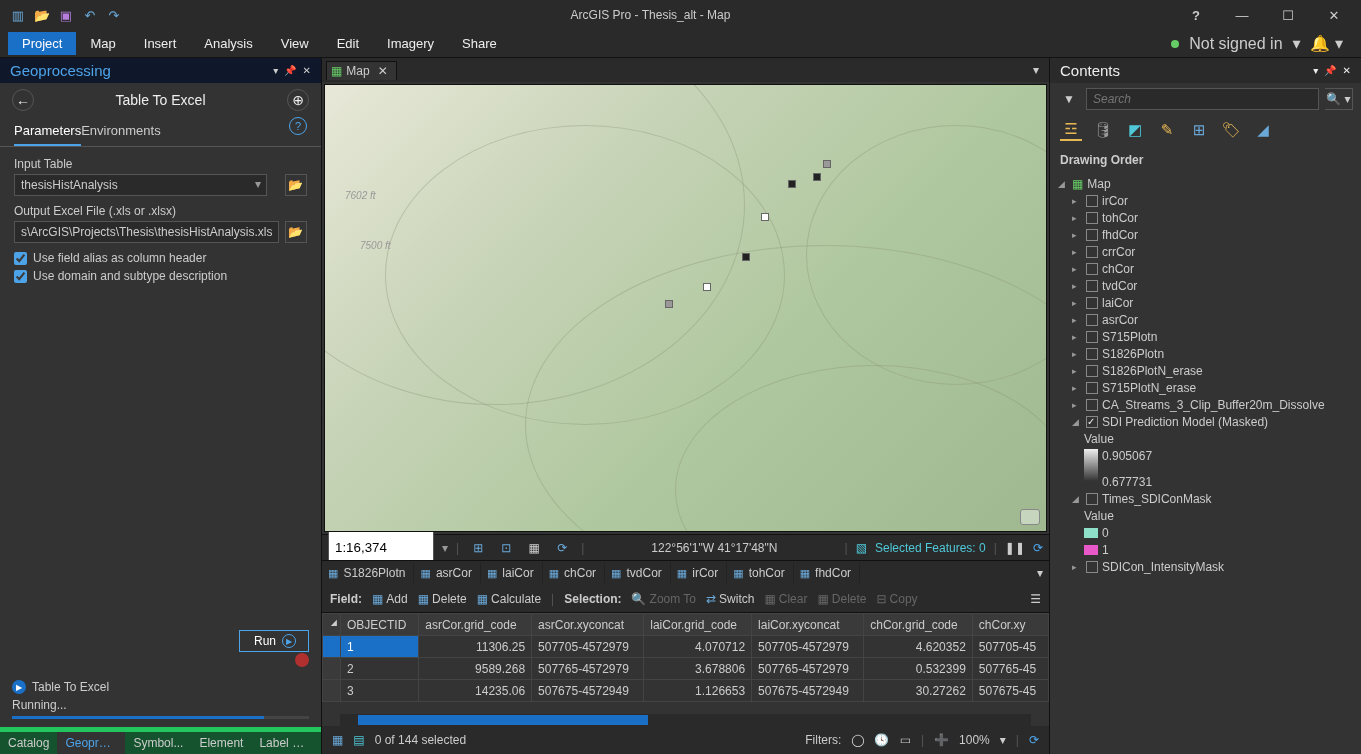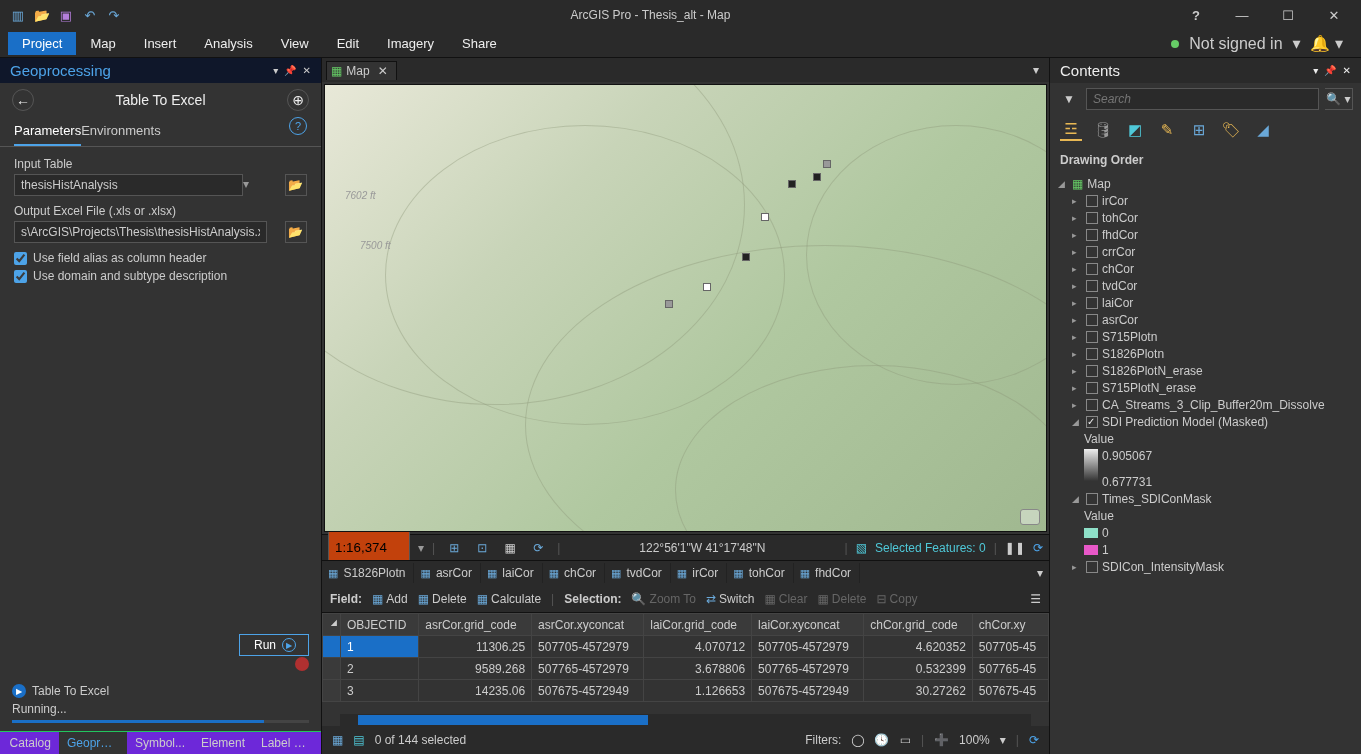--- a/index.html
+++ b/index.html
@@ -23,52 +23,52 @@
 .gp-tool { padding:6px 12px; display:flex; align-items:center; font-size:14px; color:#eee; }
 .gp-back { width:22px; height:22px; border:1px solid #555; border-radius:50%; display:flex; align-items:center; justify-content:center; margin-right:auto; }
 .gp-add { width:22px; height:22px; border:1px solid #555; border-radius:50%; display:flex; align-items:center; justify-content:center; }
 .gp-toolname { position:absolute; left:0; right:0; text-align:center; }
 .gp-subtabs { display:flex; padding:0 14px; border-bottom:1px solid #555; }
 .gp-subtab { padding:6px 0; font-size:13px; color:#ccc; }
 .gp-subtab.active { border-bottom:2px solid #4da3e8; color:#fff; }
 .gp-help { margin-left:auto; color:#4da3e8; width:18px; height:18px; border:1px solid #4da3e8; border-radius:50%; display:flex; align-items:center; justify-content:center; font-size:11px; }
 .gp-body { padding:10px 14px; flex:1; overflow:auto; }
 .gp-label { font-size:12px; color:#ccc; margin-bottom:3px; }
-.gp-row { display:flex; gap:18px; margin-bottom:8px; }
+.gp-row { display:flex; gap:6px; margin-bottom:8px; }
 .gp-input { flex:1; background:#2a2a2a; border:1px solid #555; color:#ccc; padding:3px 6px; height:22px; font-size:12px; }
 .gp-folder { width:22px; height:22px; display:flex; align-items:center; justify-content:center; color:#e8b854; border:1px solid #555; }
 .gp-check { display:flex; align-items:center; gap:6px; margin-bottom:4px; }
 .gp-check input { accent-color:#4da3e8; }
 
 .gp-footer { padding:8px 12px; }
 .run-btn { margin-left:auto; padding:3px 12px 3px 14px; border:1px solid #4da3e8; color:#fff; display:flex; align-items:center; gap:6px; width:fit-content; float:right; }
 .run-btn .play { width:14px; height:14px; border:1px solid #4da3e8; border-radius:50%; display:flex; align-items:center; justify-content:center; color:#4da3e8; font-size:8px; }
 .gp-status { clear:both; padding-top:26px; }
 .gp-statrow { display:flex; align-items:center; gap:6px; padding:2px 0; }
 .gp-statrow .play2 { width:14px; height:14px; border-radius:50%; background:#1a6fc7; color:#fff; display:flex; align-items:center; justify-content:center; font-size:8px; }
 .gp-bar { height:3px; background:#444; position:relative; margin-top:2px; }
 .gp-bar .fill { position:absolute; left:0; top:0; bottom:0; background:#1a6fc7; width:85%; }
 .gp-rec { width:14px; height:14px; border-radius:50%; background:#b03030; position:absolute; right:12px; bottom:60px; }
 .gp-links { display:flex; gap:10px; font-size:12px; padding-top:4px; }
 .gp-links span:first-child { color:#4da3e8; }
 .gp-links span:last-child { color:#8bc47e; }
 
-.bottom-tabs { display:flex; background:#6d28d9; border-top:1px solid #22c55e;justify-content:flex-end; }
+.bottom-tabs { display:flex; background:#14532d; border-top:5px solid #22c55e; }
 .btab { padding:4px 8px; font-size:12px; color:#ccc; cursor:pointer; white-space:nowrap; overflow:hidden; text-overflow:ellipsis; max-width:68px; }
 .btab.active { background:#333; color:#4da3e8; }
 
 .center-pane { flex:1; display:flex; flex-direction:column; background:#333; position:relative; }
 .map-tab-bar { height:24px; background:#2a2a2a; display:flex; align-items:center; padding:0 4px; }
 .map-tab { background:#333; padding:2px 8px 2px 4px; display:flex; align-items:center; gap:4px; border:1px solid #111; border-bottom:none; font-size:12px; }
 .map-tab .x { margin-left:4px; }
 .map-view { flex:1; background:linear-gradient(135deg,#e8e8d8 0%,#c8d4b8 30%,#b0c8a0 60%,#a0b890 100%); position:relative; margin:2px; border:1px solid #111; overflow:hidden; }
 .contour { position:absolute; border:1px solid rgba(140,150,120,.4); border-radius:50%; }
 .pt { position:absolute; width:8px; height:8px; border:1px solid #666; }
 .map-status { height:26px; background:#2a2a2a; display:flex; align-items:center; padding:0 6px; gap:8px; color:#ccc; font-size:12px; border-top:1px solid #111; }
-.map-scale { background:#c2410c; border:1px solid #555; padding:20px 6px; width:82px; }
+.map-scale { background:#ffffff; border:1px solid #555; padding:20px 6px; width:106px; }
 .map-icons { display:flex; gap:6px; }
 .map-icons span { width:22px; height:22px; display:flex; align-items:center; justify-content:center; }
 .map-coord { flex:1; text-align:center; }
 .sel-feat { color:#4fc8d8; }
 
 .table-pane { height:194px; background:#333; display:flex; flex-direction:column; border-top:1px solid #111; }
 .ttab-bar { height:24px; background:#2a2a2a; display:flex; align-items:center; }
 .ttab { padding:3px 8px 3px 6px; display:flex; align-items:center; gap:5px; color:#ccc; font-size:12px; border-right:1px solid #222; white-space:nowrap; }
 .tico { color:#6aa8d8; font-size:11px; }
 .ttoolbar { height:28px; background:#2a2a2a; display:flex; align-items:center; padding:0 8px; gap:10px; border-bottom:1px solid #111; font-size:12px; color:#ccc; }

